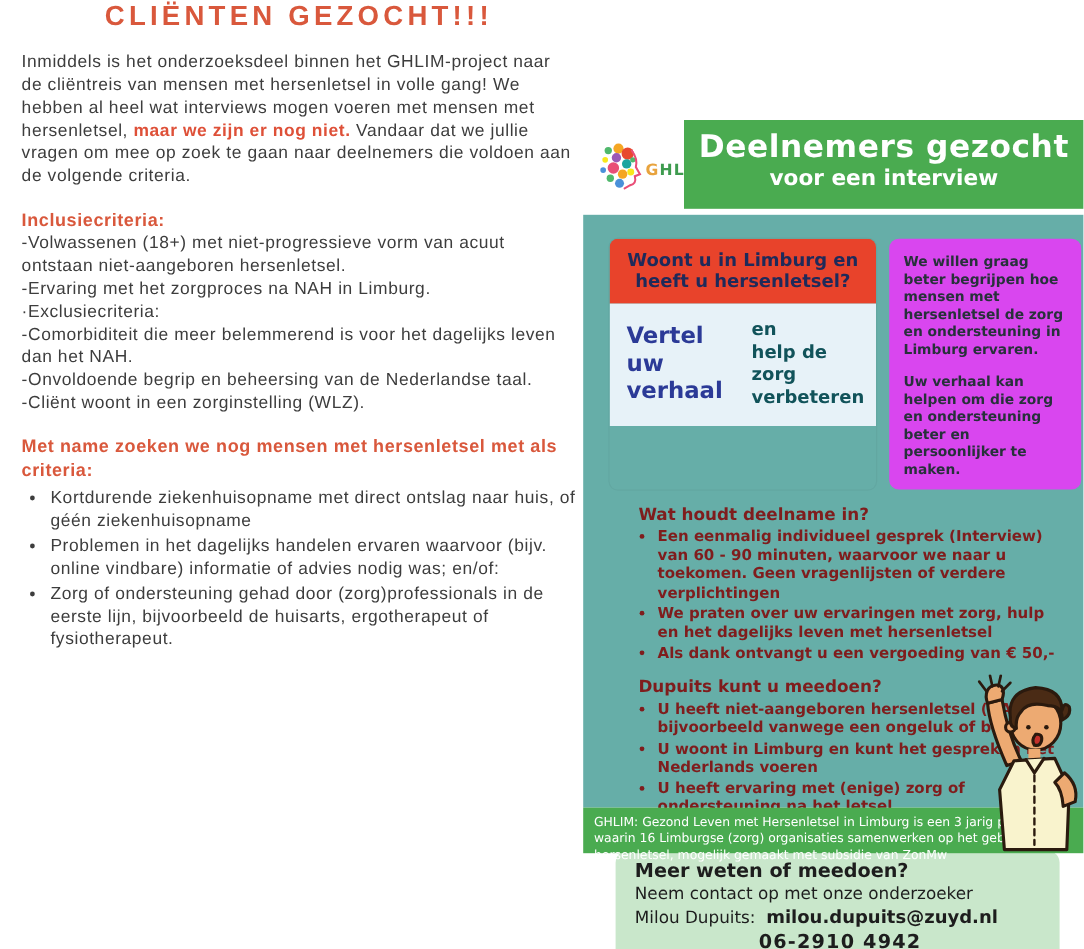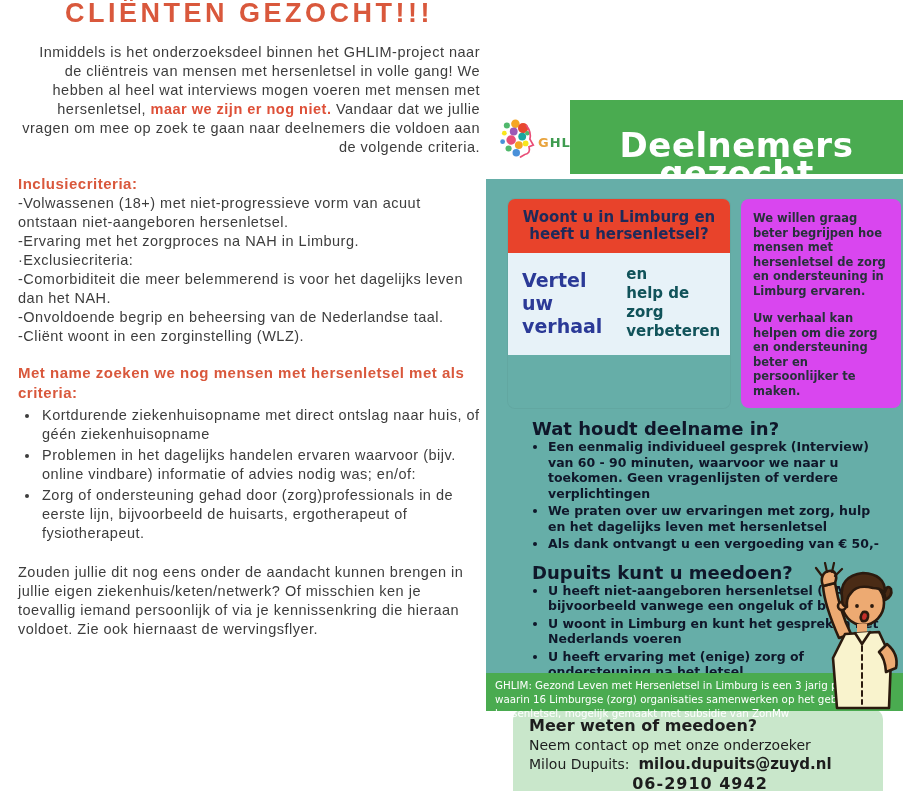--- a/index.html
+++ b/index.html
@@ -7,24 +7,24 @@
     width:903px;height:791px;position:relative;background:#ffffff;
     font-family:"Liberation Sans", sans-serif;overflow:hidden;
   }
 
   
   .left-col{
     position:absolute;left:18px;top:4px;width:462px;
     color:#3d3d3d;font-size:14.5px;line-height:19px;letter-spacing:.5px;
   }
   .nl-title{
-    font-size:27px;font-weight:600;letter-spacing:3.5px;color:#d9583c;
+    font-size:23px;font-weight:600;letter-spacing:3.5px;color:#d9583c;
     text-align:center;margin:0 0 20px 0;white-space:nowrap;
   }
-  .nl-p{margin:0;text-align:right;}
+  .nl-p{margin:0;}
   .nl-highlight{color:#de5038;font-weight:700;}
   .nl-section{
     color:#d9583c;font-size:15px;font-weight:700;letter-spacing:.5px;
     margin:17px 0 0 0;line-height:20px;
   }
   .criteria{margin-top:0;}
   .criteria .line{margin:0;}
   .nl-bullets{margin:3px 0 0 0;padding-left:22px;}
   .nl-bullets li{margin:0 0 2px 0;padding-left:2px;}
   .nl-outro{margin:20px 0 0 0;}
@@ -43,21 +43,21 @@
     width:84px;background:#ffffff;display:flex;flex-direction:row;
     align-items:center;justify-content:flex-start;padding-top:5px;box-sizing:border-box;
   }
   .logo-word{font-size:13px;font-weight:700;color:#3e9b4f;letter-spacing:1px;line-height:13px;}
   .logo-word::first-letter{color:#e8a33d;}
   .logo-tagline{font-size:3.6px;color:#4aa255;text-align:center;line-height:4.6px;width:70px;letter-spacing:.2px;}
   .banner{
     flex:1;background:#4aab50;color:#ffffff;text-align:center;
     padding-top:9px;box-sizing:border-box;height:74px;
   }
-  .banner-title{font-size:34px;font-weight:700;line-height:28px;letter-spacing:.5px;margin-top:22px;}
+  .banner-title{font-size:26px;font-weight:700;line-height:28px;letter-spacing:.5px;}
   .banner-subtitle{font-size:18px;font-weight:700;line-height:24px;}
 
   .flyer-body{
     position:absolute;top:79px;bottom:38px;left:0;right:0;background:#66aea8;
   }
   .cards-row{display:flex;margin:20px 2px 0 22px;gap:11px;}
   .q-card{width:222px;flex:none;border-radius:7px;overflow:hidden;box-shadow:0 0 0 1px rgba(0,0,0,.04);}
   .q-card-header{
     background:#e8432b;color:#1e2a5a;font-weight:700;font-size:15px;
     text-align:center;padding:10px 14px;line-height:17px;
@@ -68,24 +68,24 @@
   .cta-left{color:#2b3a97;font-weight:700;font-size:19px;line-height:23px;width:96px;}
   .cta-right{color:#11535a;font-weight:700;font-size:15px;line-height:19px;white-space:pre-line;}
   .info-card{
     flex:1;background:#d946ef;border-radius:8px;padding:12px 10px 10px 12px;
     color:#27313a;font-weight:700;font-size:11.5px;line-height:14.5px;box-sizing:border-box;
   }
   .info-card p{margin:0;}
   .info-card p + p{margin-top:13px;}
 
   .yellow-heading{
-    color:#0f172a;font-weight:700;font-size:18px;margin:13px 14px 2px 46px;line-height:16px;
+    color:#7f1d1d;font-weight:700;font-size:14px;margin:13px 14px 2px 46px;line-height:16px;
   }
   .flyer-bullets{
-    margin:2px 14px 0 46px;padding-left:16px;color:#0f172a;
+    margin:2px 14px 0 46px;padding-left:16px;color:#7f1d1d;
     font-weight:700;font-size:12.5px;line-height:15.5px;
   }
   .flyer-bullets li{margin-bottom:2px;}
 
   .contact-box{
     position:relative;margin:12px 0 0 27px;width:370px;box-sizing:border-box;
     background:#c9e7cb;border-radius:10px;padding:7px 12px 8px 16px;color:#1d1d1d;
   }
   .contact-heading{font-weight:700;font-size:16px;line-height:20px;}
   .contact-line{font-size:14px;line-height:19px;font-family:"DejaVu Sans", sans-serif;}
@@ -121,21 +121,20 @@
     </div>
 
   <h2 class="nl-section">Met name zoeken we nog mensen met hersenletsel met als criteria:</h2>
 
   <ul class="nl-bullets">
       <li>Kortdurende ziekenhuisopname met direct ontslag naar huis, of géén ziekenhuisopname</li>
       <li>Problemen in het dagelijks handelen ervaren waarvoor (bijv. online vindbare) informatie of advies nodig was; en/of:</li>
       <li>Zorg of ondersteuning gehad door (zorg)professionals in de eerste lijn, bijvoorbeeld de huisarts, ergotherapeut of fysiotherapeut.</li>
     </ul>
 
-  <p class="nl-outro">Zouden jullie dit nog eens onder de aandacht kunnen brengen in jullie eigen ziekenhuis/keten/netwerk? Of misschien ken je toevallig iemand persoonlijk of via je kennissenkring die hieraan voldoet. Zie ook hiernaast de wervingsflyer.</p>
 
 </div>
 
 <div class="flyer">
 
   <div class="flyer-header">
     <div class="logo-box">
       <span>
         <svg width="52" height="46" viewBox="0 0 60 54">
           <circle cx="34" cy="8" r="5" fill="#f5a623"></circle>

